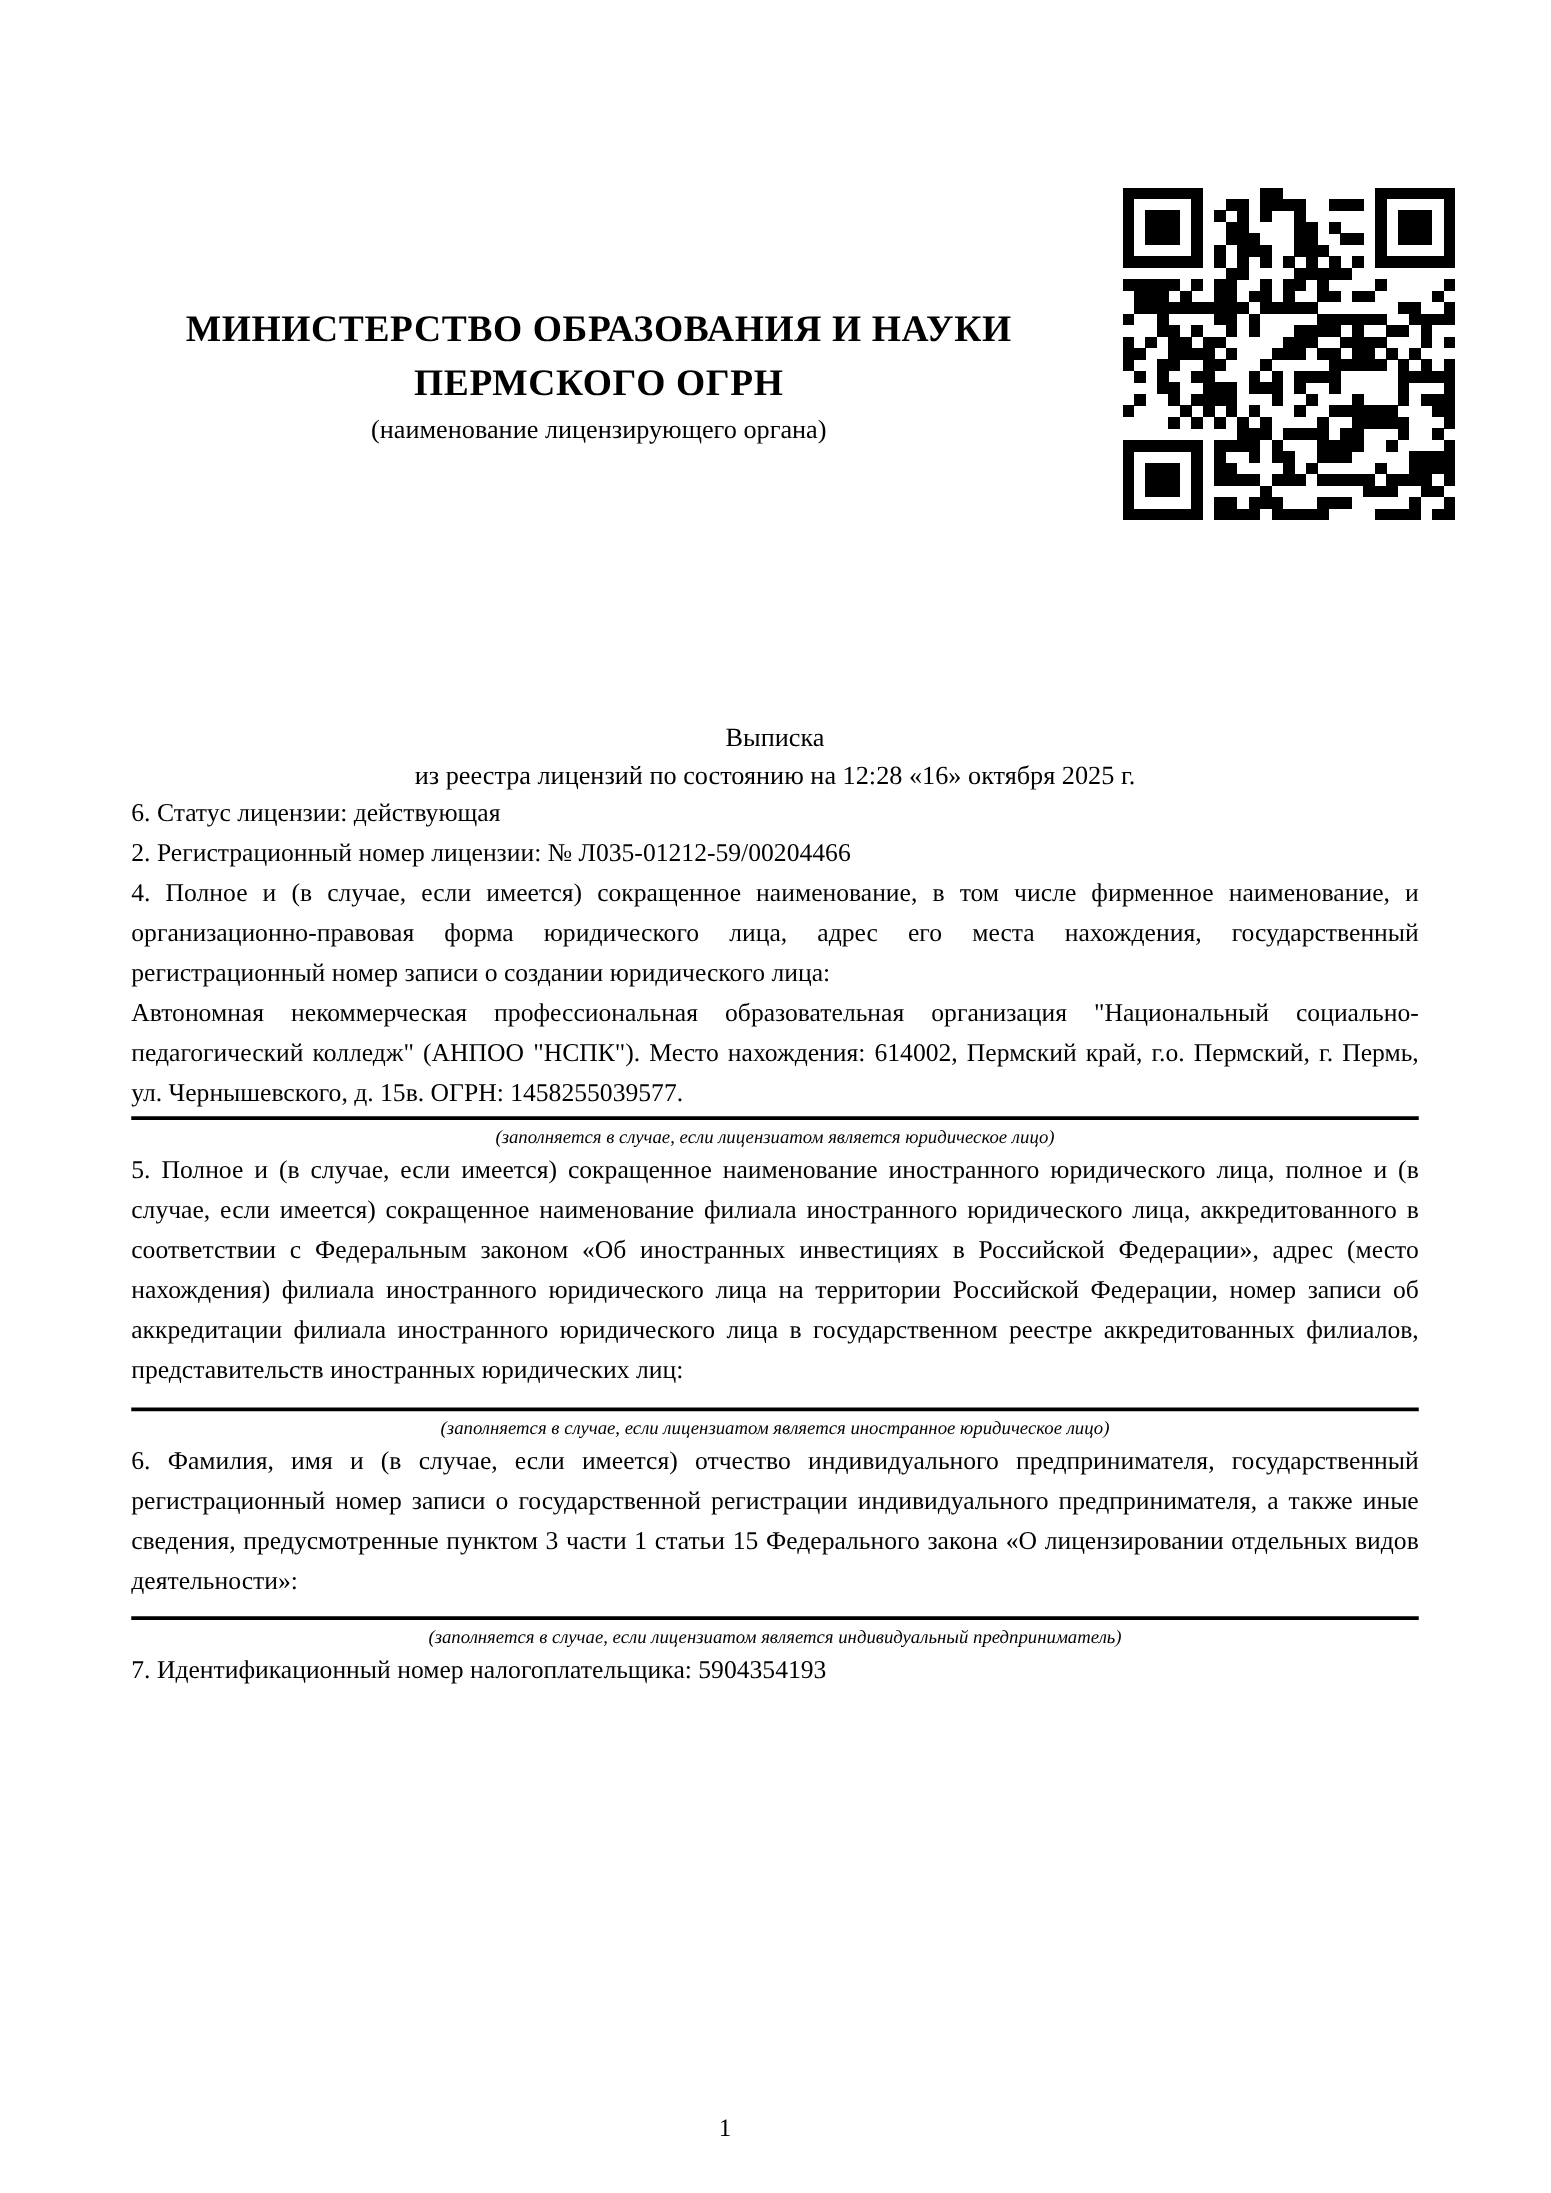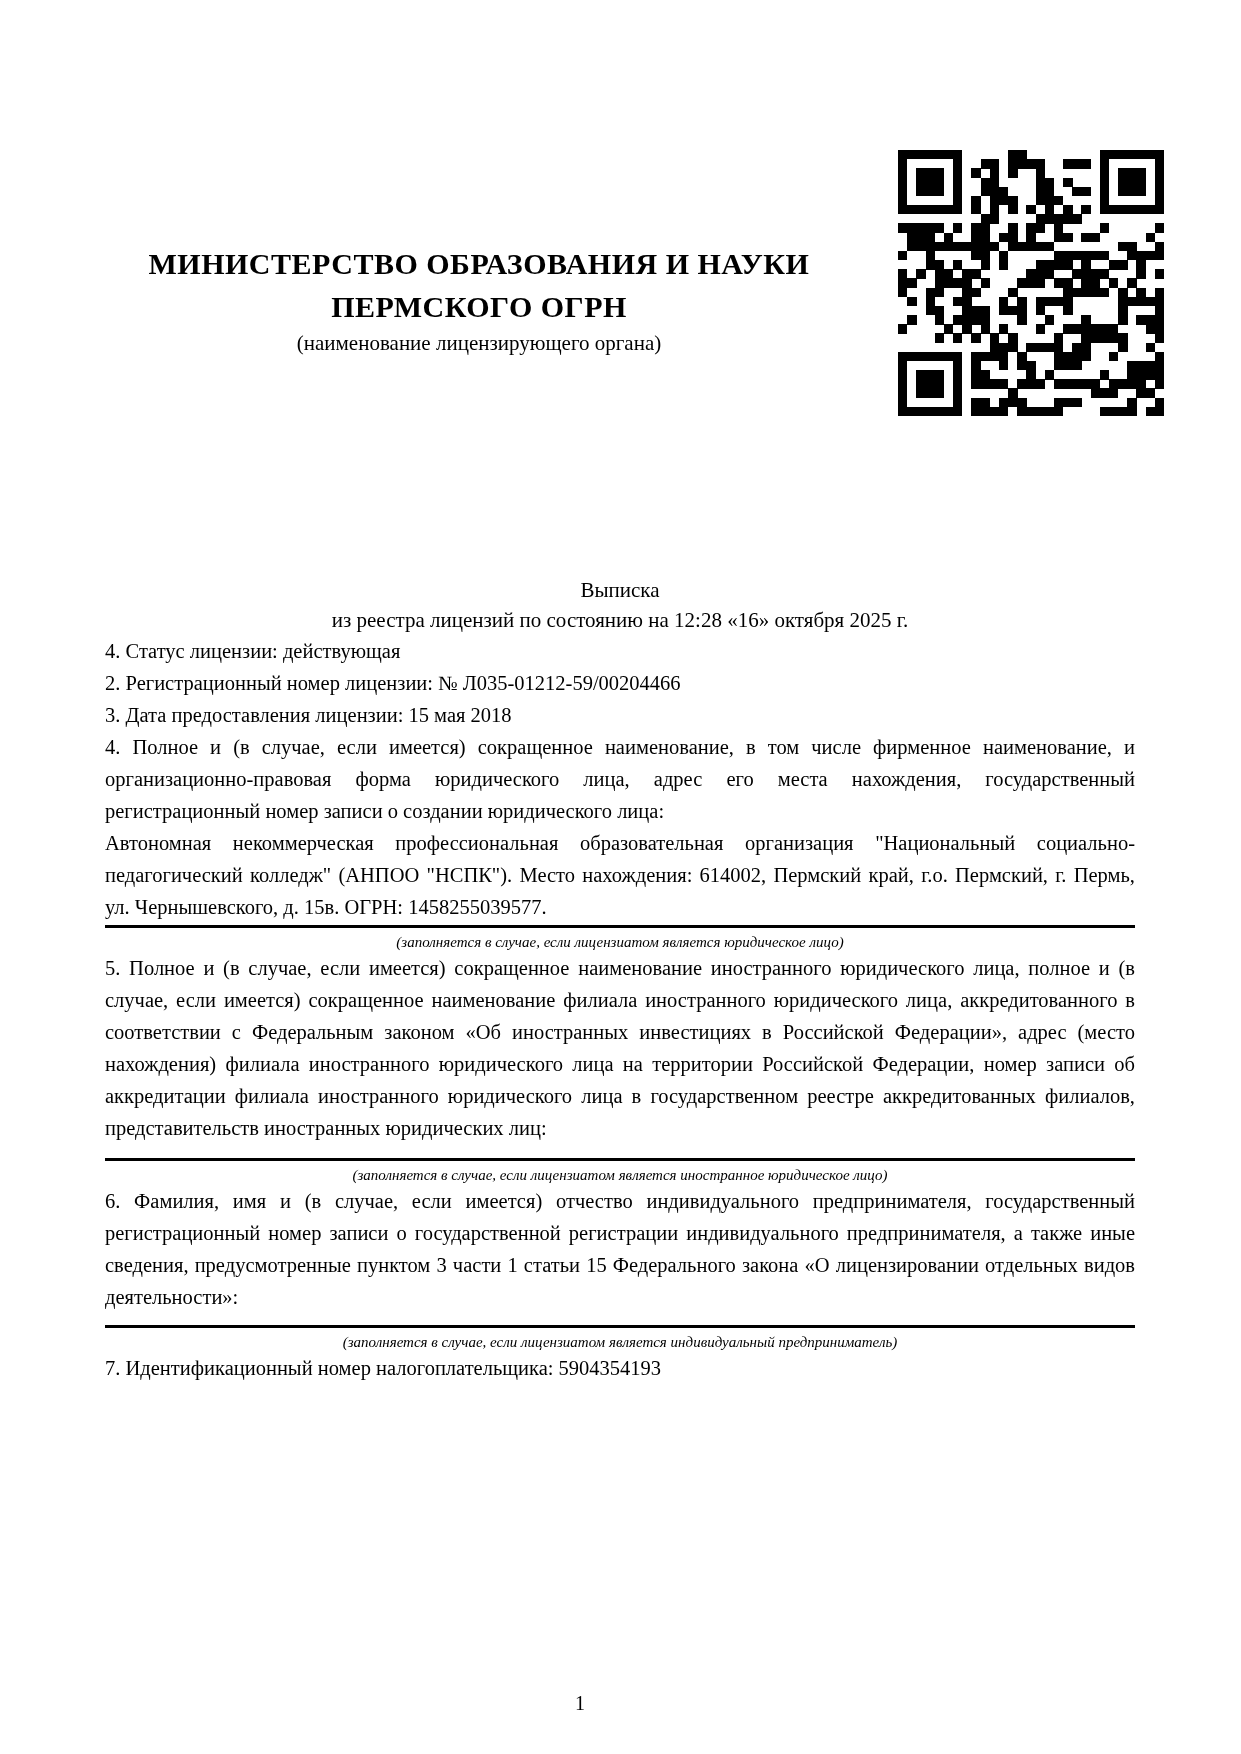--- a/index.html
+++ b/index.html
@@ -518,25 +518,24 @@
     <div class="authority-caption">(наименование лицензирующего органа)</div>
   </div>
 
   <div class="content">
 
     <div class="doc-title">
       <div>Выписка</div>
       <div>из реестра лицензий по состоянию на 12:28 «16» октября 2025 г.</div>
     </div>
 
-    <p class="item mt52">4. Статус лицензии: действующая</p>
+    <p class="item mt52">6. Статус лицензии: действующая</p>
 
     <p class="item mt35">2. Регистрационный номер лицензии: № Л035-01212-59/00204466</p>
 
-    <p class="item mt29">3. Дата предоставления лицензии: 15 мая 2018</p>
 
     <p class="item just mt27">4. Полное и (в случае, если имеется) сокращенное наименование, в том числе фирменное наименование, и организационно-правовая форма юридического лица, адрес его места нахождения, государственный регистрационный номер записи о создании юридического лица:</p>
     <p class="item just">Автономная некоммерческая профессиональная образовательная организация "Национальный социально-педагогический колледж" (АНПОО "НСПК"). Место нахождения: 614002, Пермский край, г.о. Пермский, г. Пермь, ул. Чернышевского, д. 15в. ОГРН: 1458255039577.</p>
     <hr class="rule mt2">
     <div class="note mt4">(заполняется в случае, если лицензиатом является юридическое лицо)</div>
 
     <p class="item just mt30">5. Полное и (в случае, если имеется) сокращенное наименование иностранного юридического лица, полное и (в случае, если имеется) сокращенное наименование филиала иностранного юридического лица, аккредитованного в соответствии с Федеральным законом «Об иностранных инвестициях в Российской Федерации», адрес (место нахождения) филиала иностранного юридического лица на территории Российской Федерации, номер записи об аккредитации филиала иностранного юридического лица в государственном реестре аккредитованных филиалов, представительств иностранных юридических лиц:</p>
     <hr class="rule mt14">
     <div class="note mt4">(заполняется в случае, если лицензиатом является иностранное юридическое лицо)</div>
 

